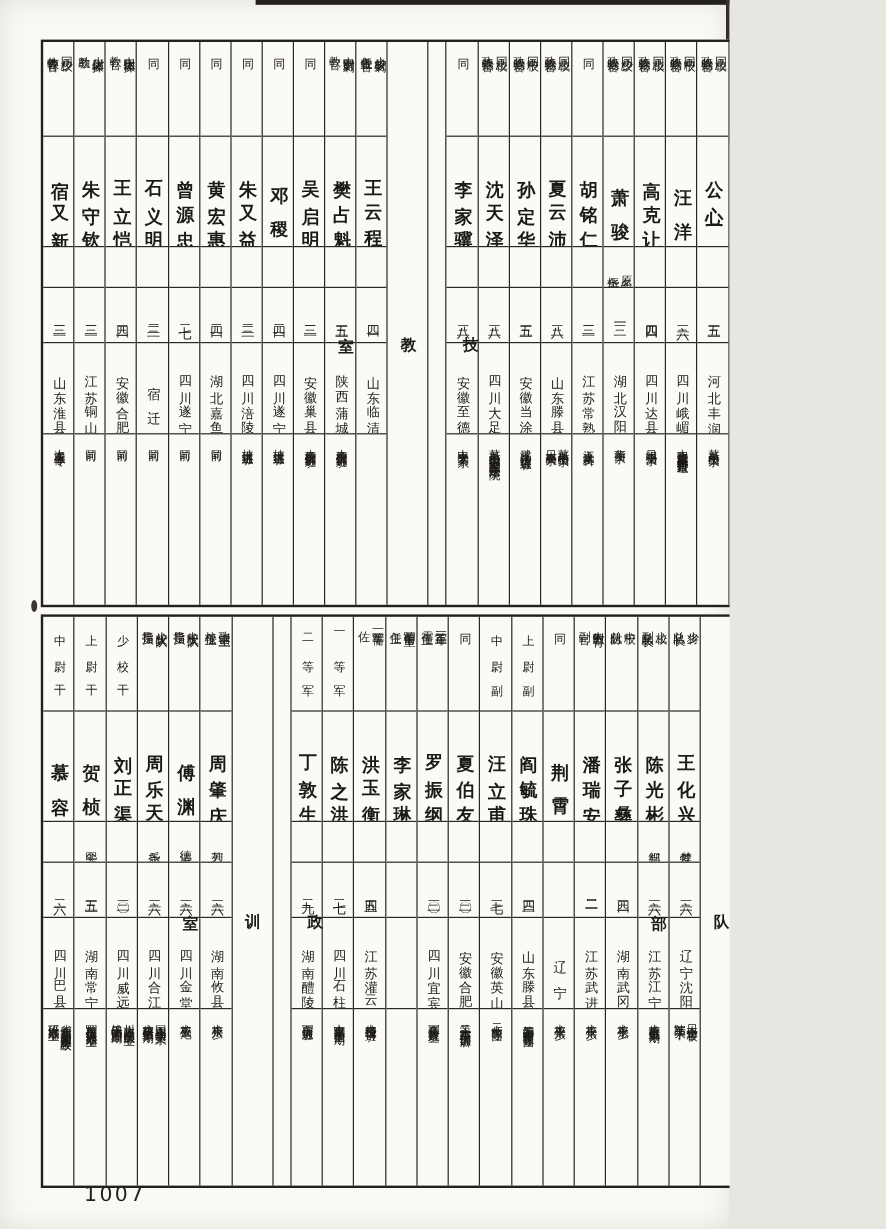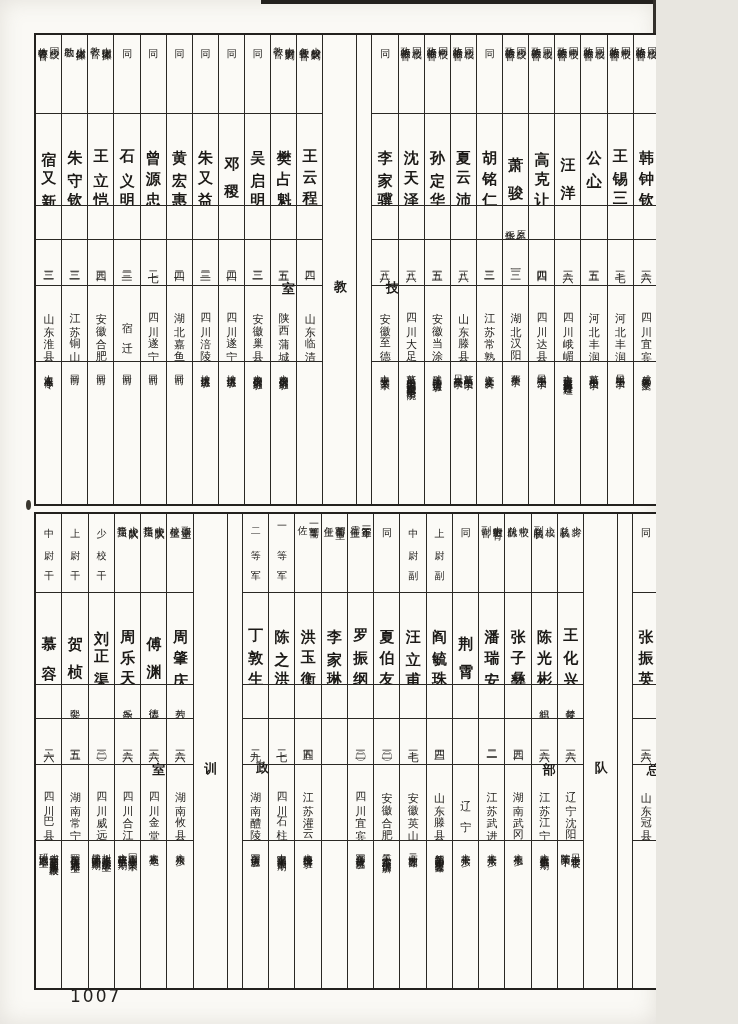--- a/index.html
+++ b/index.html
@@ -1,18 +1,18 @@
 <!DOCTYPE html>
 <html lang="zh"><head>
 <meta charset="utf-8">
 <style>
   html,body{margin:0;padding:0;background:#e8e6e0;}
   .sheet{
     position:relative;
-    width:656px;height:1024px;
+    width:608px;height:1024px;
     background:#faf9f5;
     font-family:"Liberation Serif","DejaVu Serif",serif;
     color:#1c1a17;
     box-shadow:inset 0 0 22px rgba(120,110,95,.18);
     overflow:hidden;
   }
   .artifact-top{position:absolute;top:0;right:0;width:395px;height:4px;background:#23211e;}
   .artifact-right{position:absolute;top:0;right:0;width:3px;height:120px;background:#33302b;}
   .artifact-left{position:absolute;top:500px;left:26px;width:5px;height:10px;background:#3a372f;border-radius:50%;}
 

